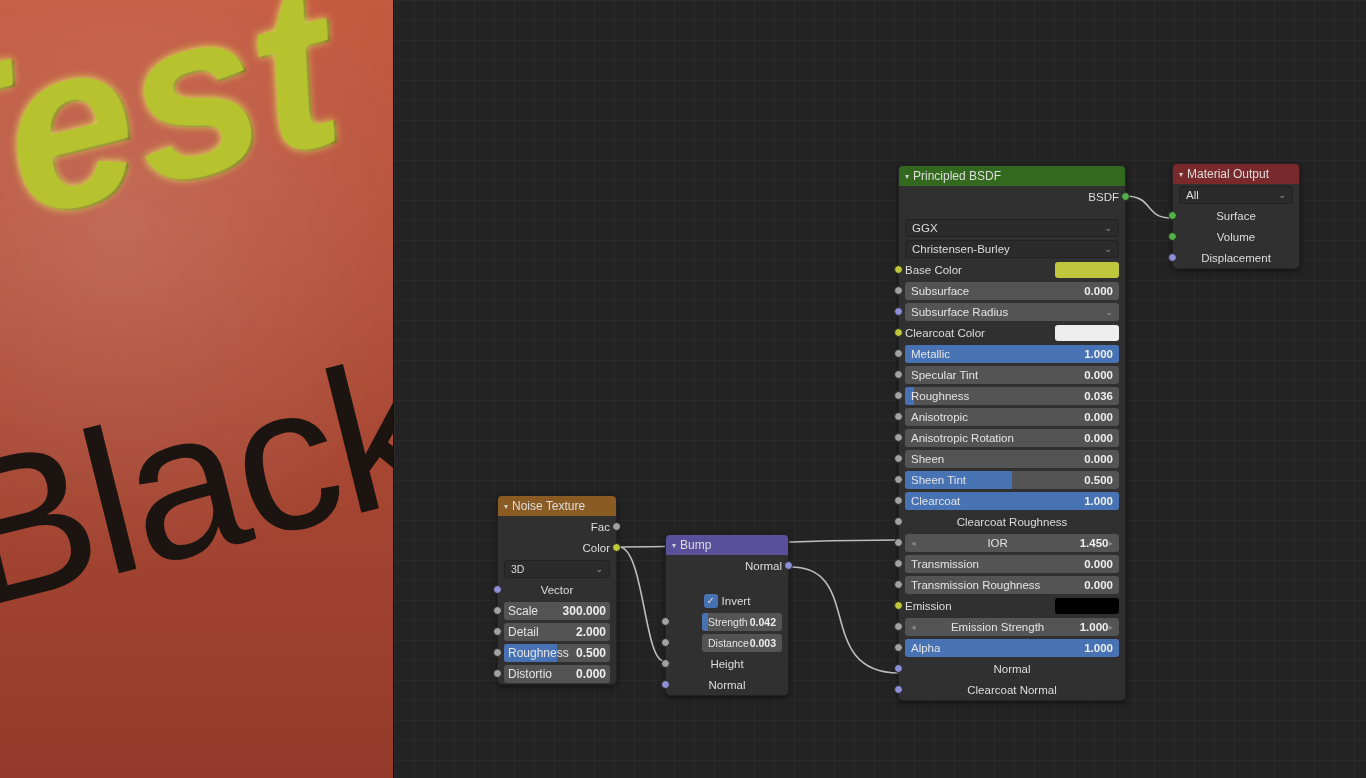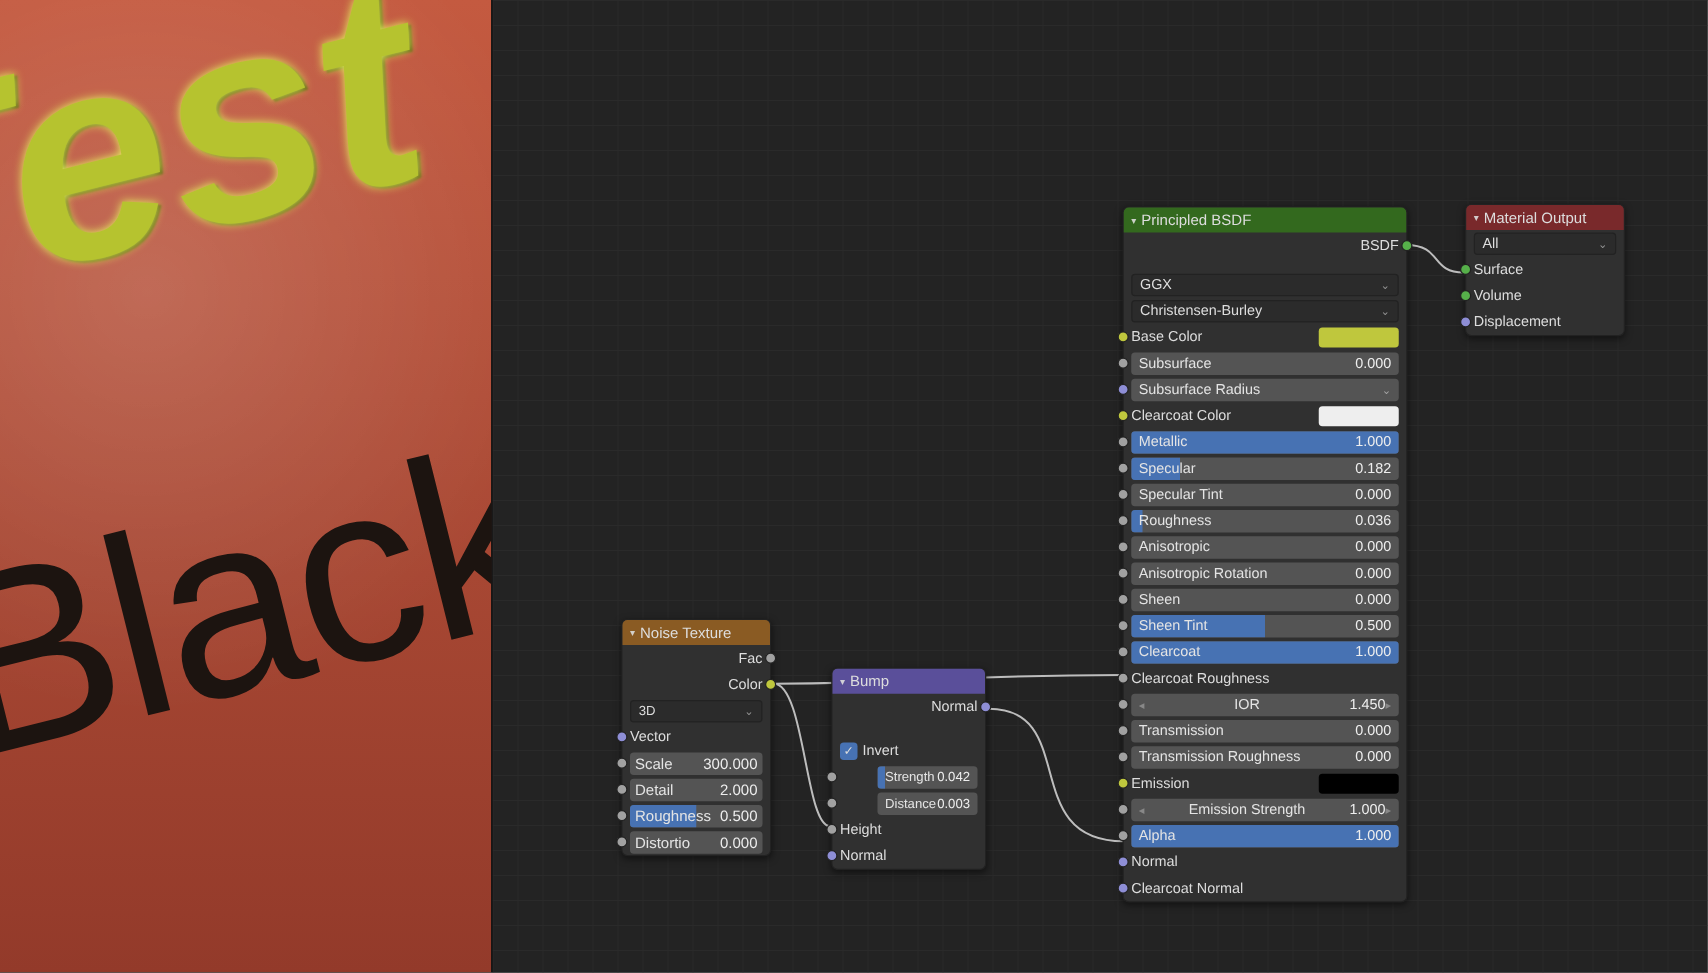--- a/index.html
+++ b/index.html
@@ -101,21 +101,21 @@
   .node-body { padding: 0; }
 
   .row {
     display:flex; align-items:center;
     height:21px;
     padding: 0 6px;
     position:relative;
     font-size: 11.5px;
   }
   .row.out { justify-content:flex-end; }
-  .row.in  { justify-content:flex-start; }
+  .row.in  { justify-content:center; }
 
   .sock {
     width:9px;height:9px;border-radius:50%;
     background:#a1a1a1;border:1px solid #222;
     position:absolute; top:6px;
   }
   .sock.l { left:-5px; }
   .sock.r { right:-5px; }
   .sock.yellow { background:#bfc73d; }
   .sock.gray   { background:#a1a1a1; }
@@ -148,21 +148,21 @@
     cursor: ew-resize;
     position:relative;
     overflow:hidden;
   }
   .param .fill {
     position:absolute; left:0; top:0; bottom:0;
     background:#4772b3;
   }
   .param span { position:relative; z-index:1; }
   .param .lab { color:#e4e4e4; }
-  .param .val { color:#eee; }
+  .param .val { color:#eee;font-weight:bold; }
   .param .arrow { color:#888; font-size:9px; }
 
   .swatch {
     width: 64px; height:16px; border-radius:3px;
   }
 
   .checkbox {
     width:14px;height:14px;background:#4772b3;border-radius:3px;
     display:inline-flex;align-items:center;justify-content:center;
     margin-right:4px; font-size:10px;
@@ -355,28 +355,20 @@
           <span class="sock l gray"></span>
           <div class="param">
             <div class="fill" style="width:100%"></div>
             <span class="lab">Metallic</span>
             <span class="val">1.000</span>
           </div>
         </div>
         <div class="row in">
           <span class="sock l gray"></span>
           <div class="param">
-            <div class="fill" style="width:18%"></div>
-            <span class="lab">Specular</span>
-            <span class="val">0.182</span>
-          </div>
-        </div>
-        <div class="row in">
-          <span class="sock l gray"></span>
-          <div class="param">
             <div class="fill" style="width:0%"></div>
             <span class="lab">Specular Tint</span>
             <span class="val">0.000</span>
           </div>
         </div>
         <div class="row in">
           <span class="sock l gray"></span>
           <div class="param">
             <div class="fill" style="width:4%"></div>
             <span class="lab">Roughness</span>

